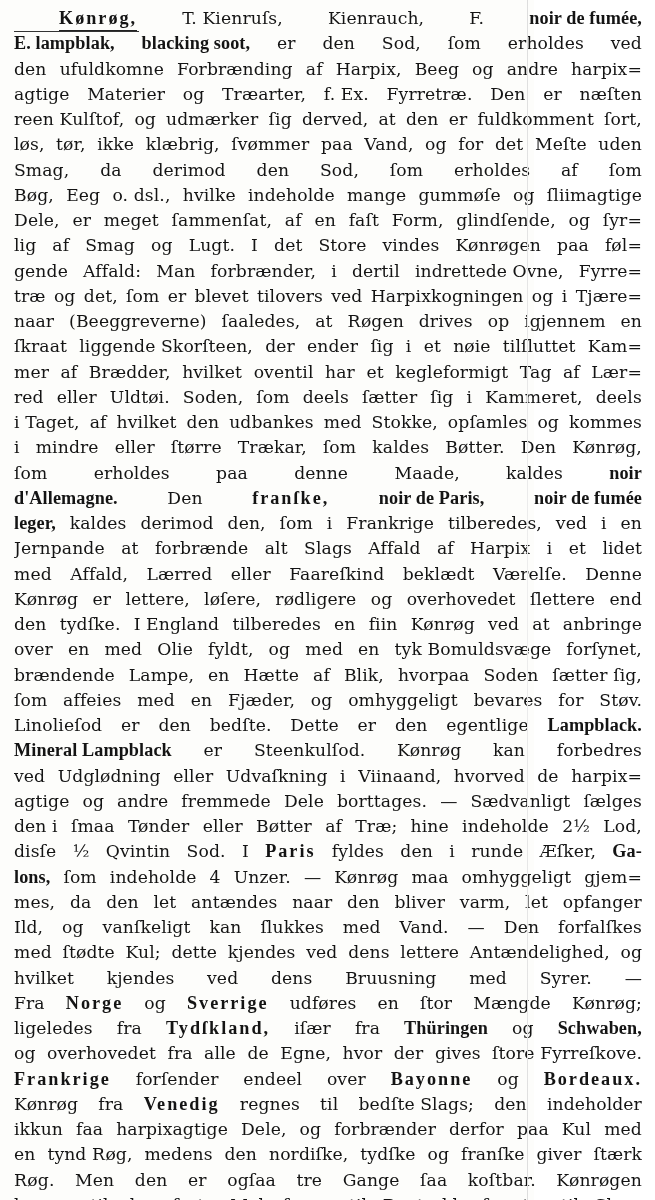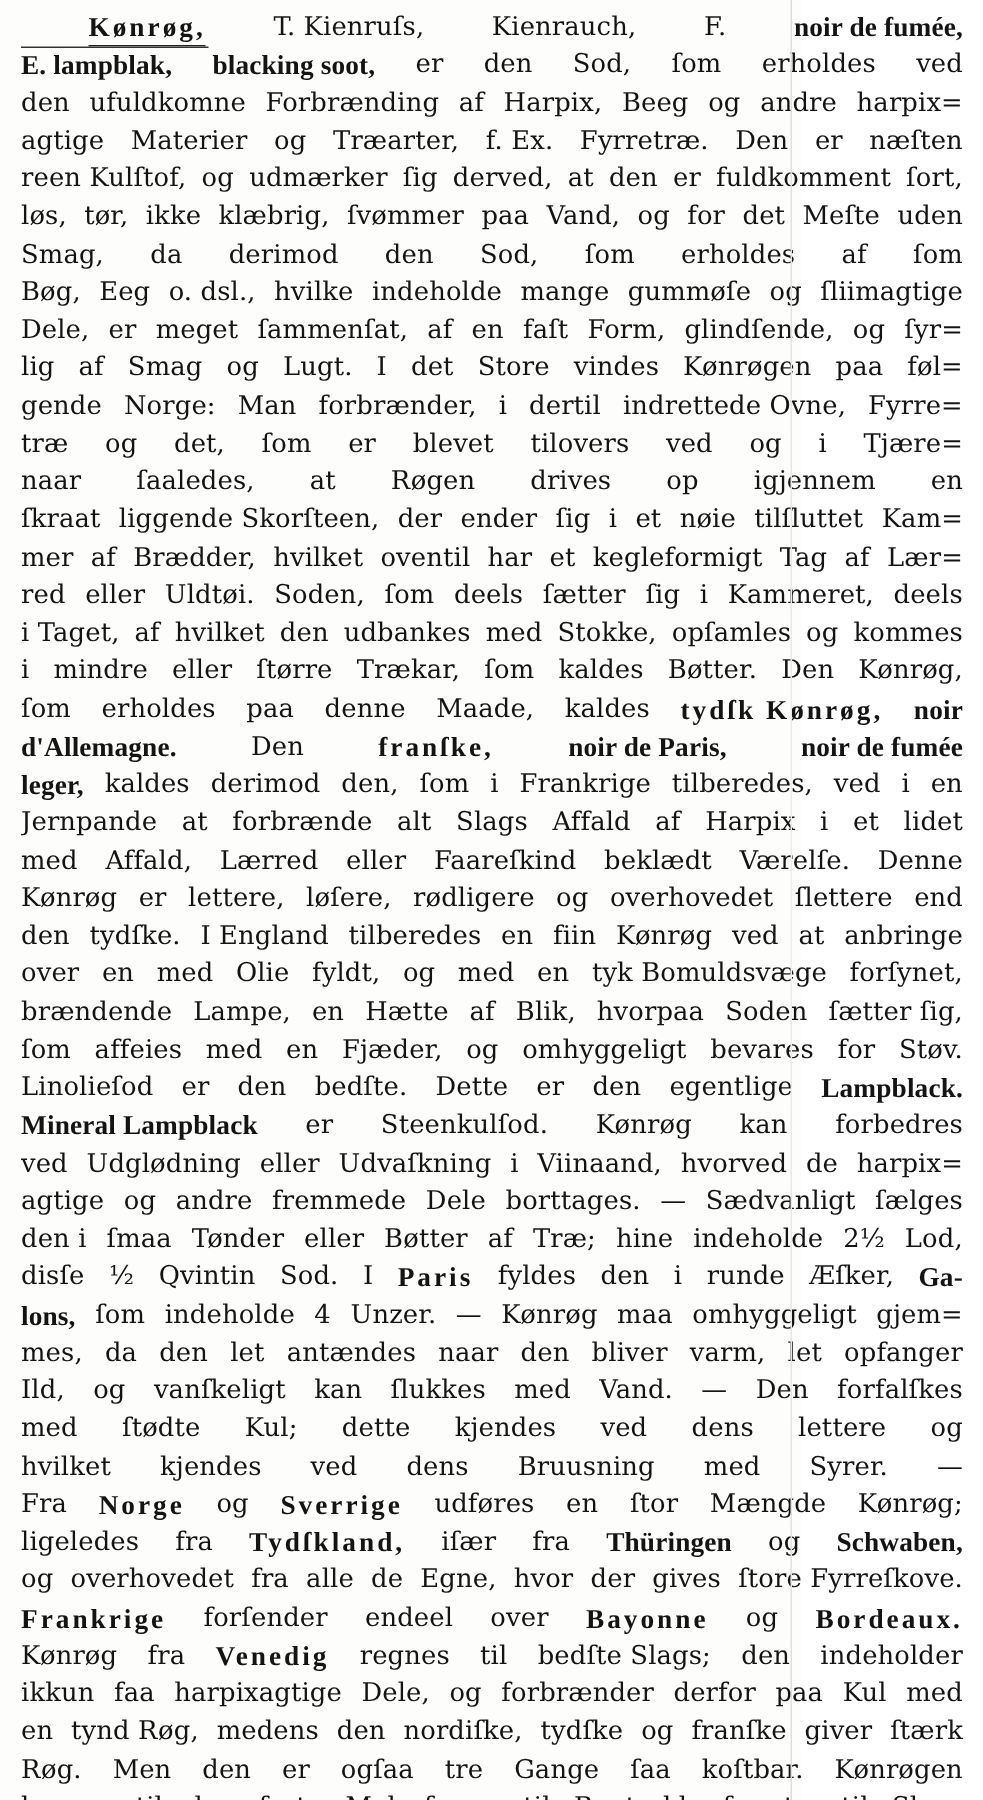--- a/index.html
+++ b/index.html
@@ -155,43 +155,45 @@
         <span class="w">I</span>
         <span class="w">det</span>
         <span class="w">Store</span>
         <span class="w">vindes</span>
         <span class="w">Kønrøgen</span>
         <span class="w">paa</span>
         <span class="w">føl=</span>
       </div>
       <div class="line">
         <span class="w">gende</span>
-        <span class="w">Norge:</span>
+        <span class="w">Affald:</span>
         <span class="w">Man</span>
         <span class="w">forbrænder,</span>
         <span class="w">i</span>
         <span class="w">dertil</span>
         <span class="w">indrettede Ovne,</span>
         <span class="w">Fyrre=</span>
       </div>
       <div class="line">
         <span class="w">træ</span>
         <span class="w">og</span>
         <span class="w">det,</span>
         <span class="w">ſom</span>
         <span class="w">er</span>
         <span class="w">blevet</span>
         <span class="w">tilovers</span>
         <span class="w">ved</span>
+        <span class="w">Harpixkogningen</span>
         <span class="w">og</span>
         <span class="w">i</span>
         <span class="w">Tjære=</span>
       </div>
       <div class="line">
         <span class="w">naar</span>
+        <span class="w">(Beeggreverne)</span>
         <span class="w">ſaaledes,</span>
         <span class="w">at</span>
         <span class="w">Røgen</span>
         <span class="w">drives</span>
         <span class="w">op</span>
         <span class="w">igjennem</span>
         <span class="w">en</span>
       </div>
       <div class="line">
         <span class="w">ſkraat</span>
@@ -255,21 +257,20 @@
         <span class="w">Den</span>
         <span class="w">Kønrøg,</span>
       </div>
       <div class="line">
         <span class="w">ſom</span>
         <span class="w">erholdes</span>
         <span class="w">paa</span>
         <span class="w">denne</span>
         <span class="w">Maade,</span>
         <span class="w">kaldes</span>
-        <span class="w b sp">tydſk Kønrøg,</span>
         <span class="w b">noir</span>
       </div>
       <div class="line">
         <span class="w b">d'Allemagne.</span>
         <span class="w">Den</span>
         <span class="w b sp">franſke,</span>
         <span class="w b">noir de Paris,</span>
         <span class="w b">noir de fumée</span>
       </div>
       <div class="line">
@@ -473,20 +474,21 @@
       </div>
       <div class="line">
         <span class="w">med</span>
         <span class="w">ſtødte</span>
         <span class="w">Kul;</span>
         <span class="w">dette</span>
         <span class="w">kjendes</span>
         <span class="w">ved</span>
         <span class="w">dens</span>
         <span class="w">lettere</span>
+        <span class="w">Antændelighed,</span>
         <span class="w">og</span>
       </div>
       <div class="line">
         <span class="w">hvilket</span>
         <span class="w">kjendes</span>
         <span class="w">ved</span>
         <span class="w">dens</span>
         <span class="w">Bruusning</span>
         <span class="w">med</span>
         <span class="w">Syrer.</span>

